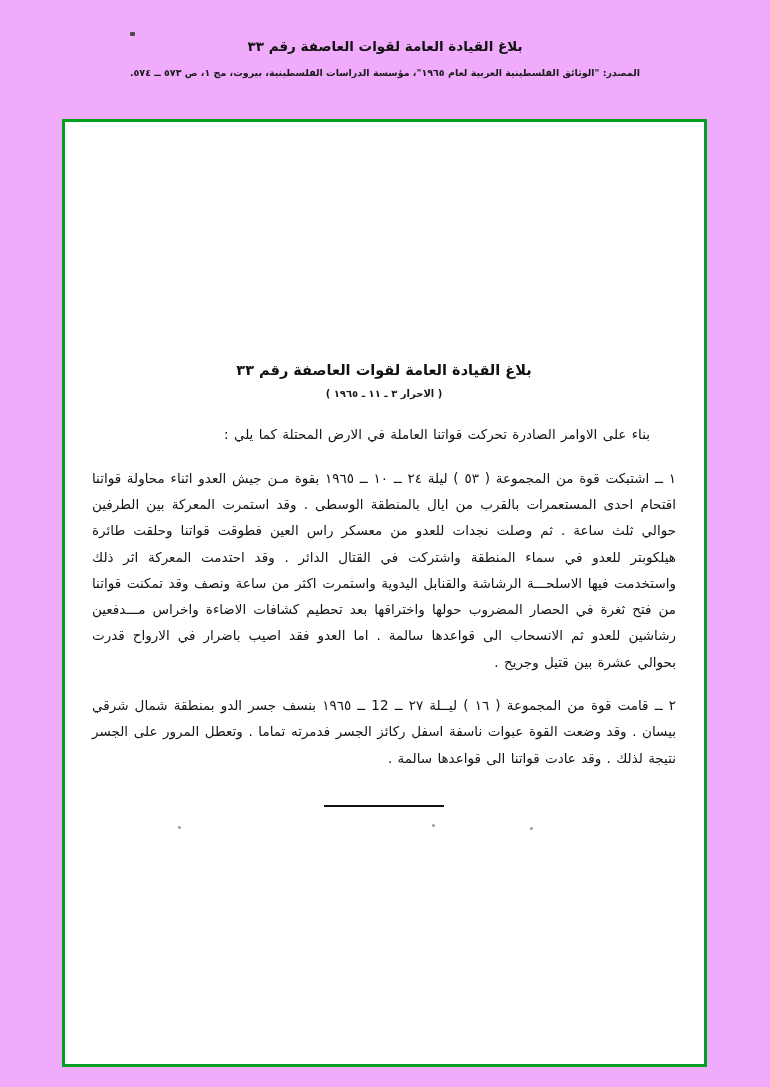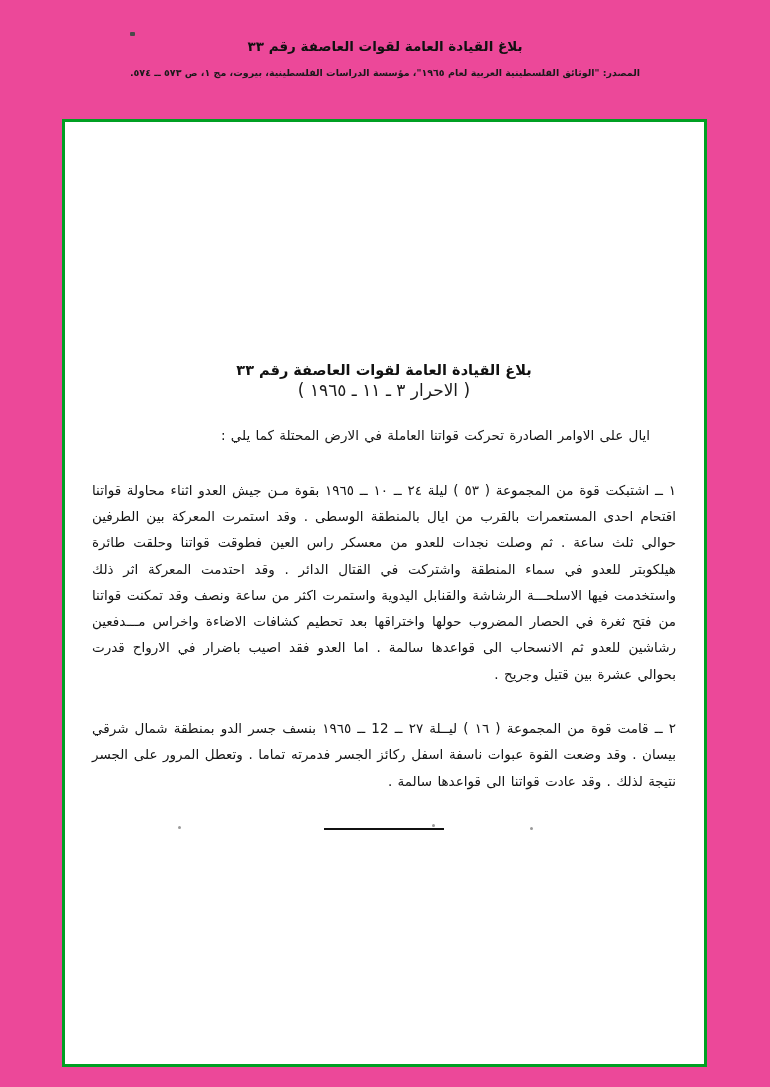--- a/index.html
+++ b/index.html
@@ -11,21 +11,21 @@
     width: 770px;
     height: 1087px;
     position: relative;
     font-family: "DejaVu Sans", sans-serif;
     overflow: hidden;
   }
 
   .page {
     position: absolute;
     inset: 0;
-    background: #ec4899;
+    background: #f0abfc;
   }
 
   
   .speck {
     position: absolute;
     left: 130px;
     top: 32px;
     width: 5px;
     height: 4px;
     background: #4a4a4a;
@@ -80,30 +80,32 @@
 
   .body-title {
     text-align: center;
     font-size: 14.5px;
     font-weight: bold;
     color: #111111;
     line-height: 1.4;
   }
   .body-subtitle {
     text-align: center;
-    font-size: 17px;
+    font-size: 10px;
     color: #1a1a1a;
+    margin-top: 8px;
     letter-spacing: 1px;
+    font-weight: bold;
   }
 
   .para {
     font-size: 13.5px;
     color: #141414;
     line-height: 1.95;
-    margin-top: 28px;
+    margin-top: 17px;
     text-align: justify;
     text-justify: inter-word;
     word-spacing: 1px;
   }
   .para.first {
     margin-top: 22px;
   }
   .para.indent {
     text-indent: 26px;
   }
@@ -138,21 +140,21 @@
     <div class="doc-title-top">بلاغ القيادة العامة لقوات العاصفة رقم ٣٣</div>
     <div class="doc-source">المصدر: "الوثائق الفلسطينية العربية لعام ١٩٦٥"، مؤسسة الدراسات الفلسطينية، بيروت، مج ١، ص ٥٧٣ ــ ٥٧٤.</div>
   </div>
 
   <div class="green-frame"></div>
 
   <div class="content">
     <div class="body-title">بلاغ القيادة العامة لقوات العاصفة رقم ٣٣</div>
     <div class="body-subtitle">( الاحرار ٣ ـ ١١ ـ ١٩٦٥ )</div>
 
-    <div class="para first indent">ايال على الاوامر الصادرة تحركت قواتنا العاملة في الارض المحتلة كما يلي :</div>
+    <div class="para first indent">بناء على الاوامر الصادرة تحركت قواتنا العاملة في الارض المحتلة كما يلي :</div>
     <div class="para">١ ــ اشتبكت قوة من المجموعة ( ٥٣ ) ليلة ٢٤ ــ ١٠ ــ ١٩٦٥ بقوة مـن جيش العدو اثناء محاولة قواتنا اقتحام احدى المستعمرات بالقرب من ايال بالمنطقة الوسطى . وقد استمرت المعركة بين الطرفين حوالي ثلث ساعة . ثم وصلت نجدات للعدو من معسكر راس العين فطوقت قواتنا وحلقت طائرة هيلكوبتر للعدو في سماء المنطقة واشتركت في القتال الدائر . وقد احتدمت المعركة اثر ذلك واستخدمت فيها الاسلحـــة الرشاشة والقنابل اليدوية واستمرت اكثر من ساعة ونصف وقد تمكنت قواتنا من فتح ثغرة في الحصار المضروب حولها واختراقها بعد تحطيم كشافات الاضاءة واخراس مـــدفعين رشاشين للعدو ثم الانسحاب الى قواعدها سالمة . اما العدو فقد اصيب باضرار في الارواح قدرت بحوالي عشرة بين قتيل وجريح .</div>
     <div class="para">٢ ــ قامت قوة من المجموعة ( ١٦ ) ليــلة ٢٧ ــ 12 ــ ١٩٦٥ بنسف جسر الدو بمنطقة شمال شرقي بيسان . وقد وضعت القوة عبوات ناسفة اسفل ركائز الجسر فدمرته تماما . وتعطل المرور على الجسر نتيجة لذلك . وقد عادت قواتنا الى قواعدها سالمة .</div>
 
     <div class="rule"></div>
   </div>
 
   <div class="dot d1"></div>
   <div class="dot d2"></div>
   <div class="dot d3"></div>
 

